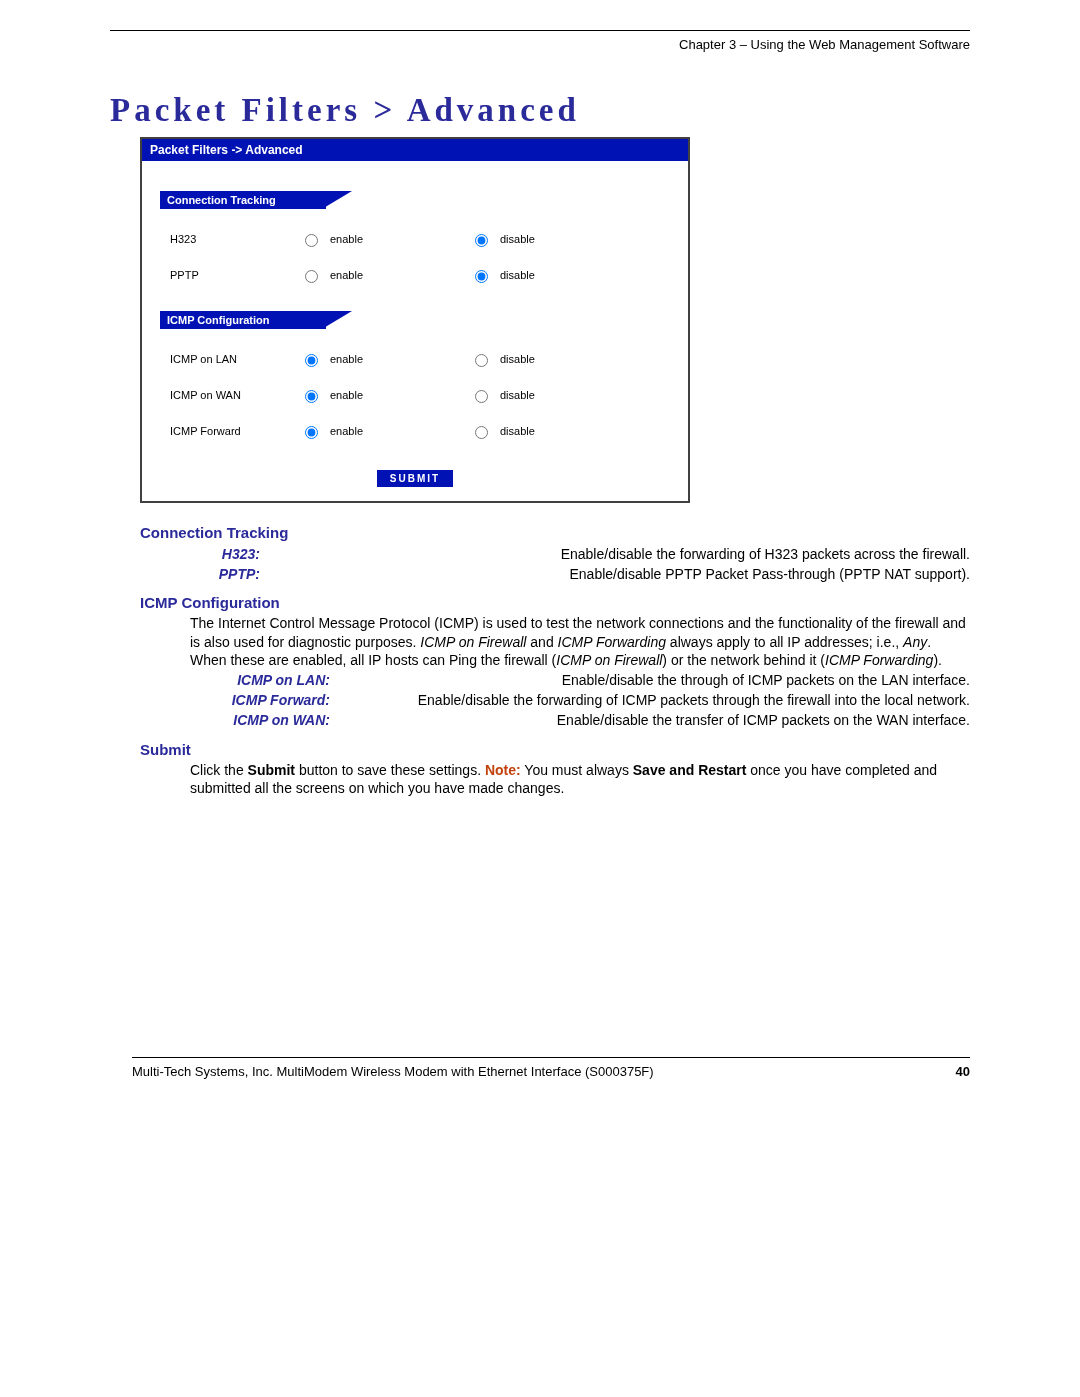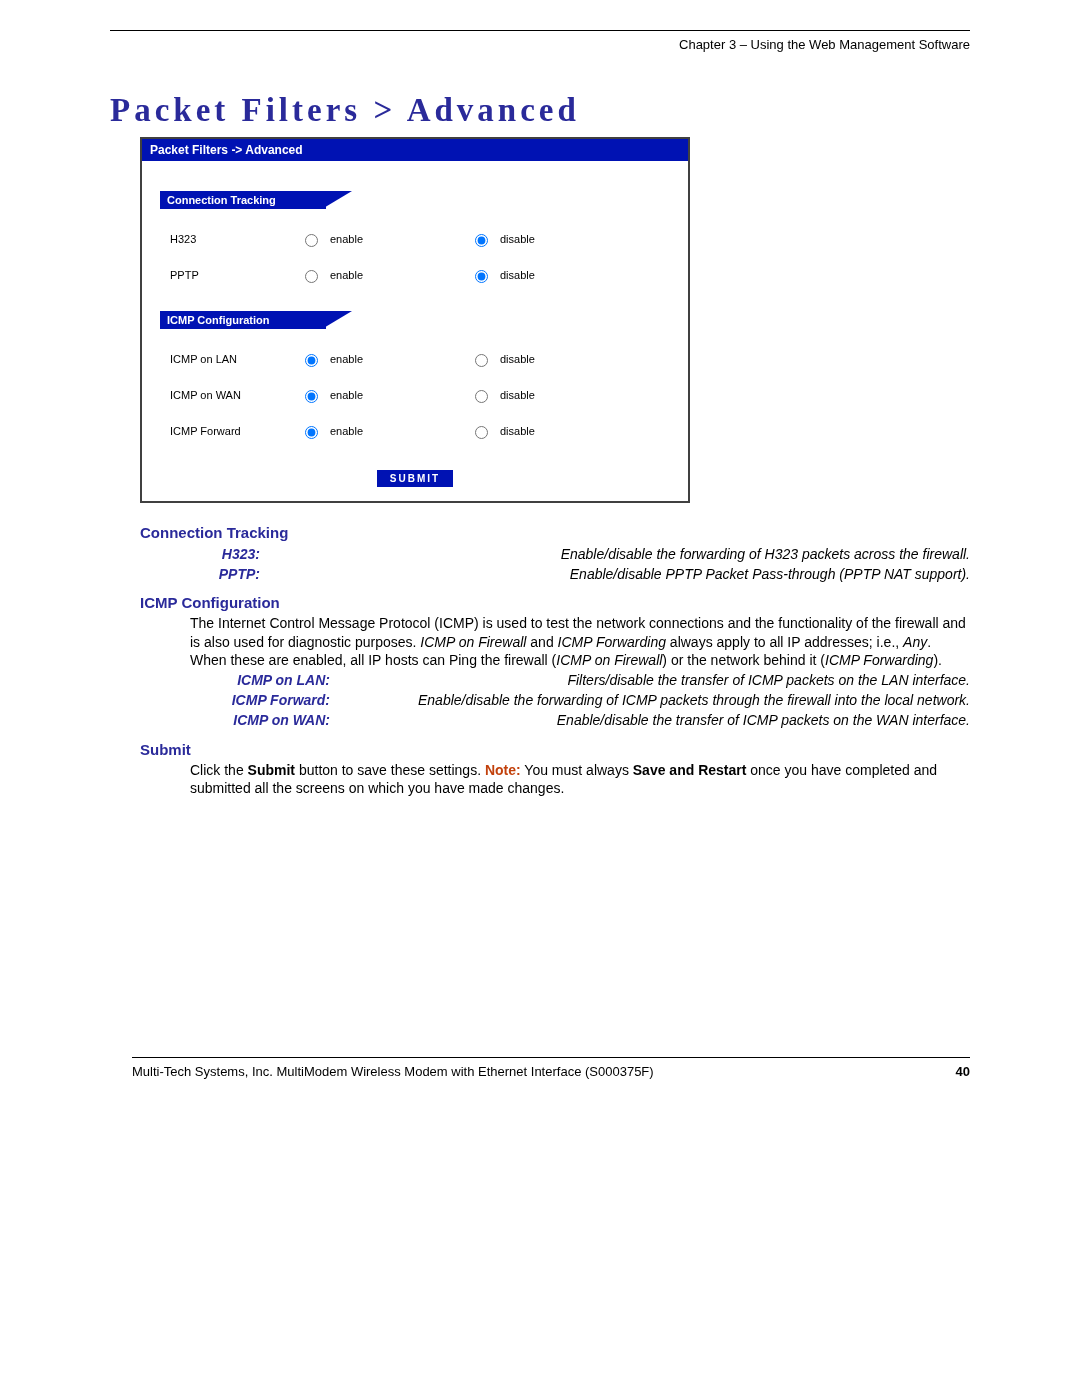--- a/index.html
+++ b/index.html
@@ -138,21 +138,20 @@
     font-weight: bold;
     font-style: italic;
     width: 70px;
     flex-shrink:0;
   }
   .def-term-w {
     width: 140px;
   }
   .def-text {
     flex:1;
-    font-style:italic;
   }
   .para {
     margin-left: 50px;
     margin-top:2px;
   }
   .footer {
     position: absolute;
     bottom: 30px;
     left: 110px;
     right: 110px;
@@ -271,21 +270,21 @@
       <div class="def-term">PPTP:</div>
       <div class="def-text">Enable/disable PPTP Packet Pass-through (PPTP NAT support).</div>
     </div>
 
     <div class="h-blue">ICMP Configuration</div>
     <div class="para">
       <span>The Internet Control Message Protocol (ICMP) is used to test the network connections and the functionality of the firewall and is also used for diagnostic purposes. </span><span class="italic">ICMP on Firewall</span><span> and </span><span class="italic">ICMP Forwarding</span><span> always apply to all IP addresses; i.e., </span><span class="italic">Any</span><span>. When these are enabled, all IP hosts can Ping the firewall (</span><span class="italic">ICMP on Firewall</span><span>) or the network behind it (</span><span class="italic">ICMP Forwarding</span><span>).</span>
     </div>
     <div class="def-row">
       <div class="def-term def-term-w">ICMP on LAN:</div>
-      <div class="def-text">Filters/disable the transfer of ICMP packets on the LAN interface.</div>
+      <div class="def-text">Enable/disable the through of ICMP packets on the LAN interface.</div>
     </div>
     <div class="def-row">
       <div class="def-term def-term-w">ICMP Forward:</div>
       <div class="def-text">Enable/disable the forwarding of ICMP packets through the firewall into the local network.</div>
     </div>
     <div class="def-row">
       <div class="def-term def-term-w">ICMP on WAN:</div>
       <div class="def-text">Enable/disable the transfer of ICMP packets on the WAN interface.</div>
     </div>
 

